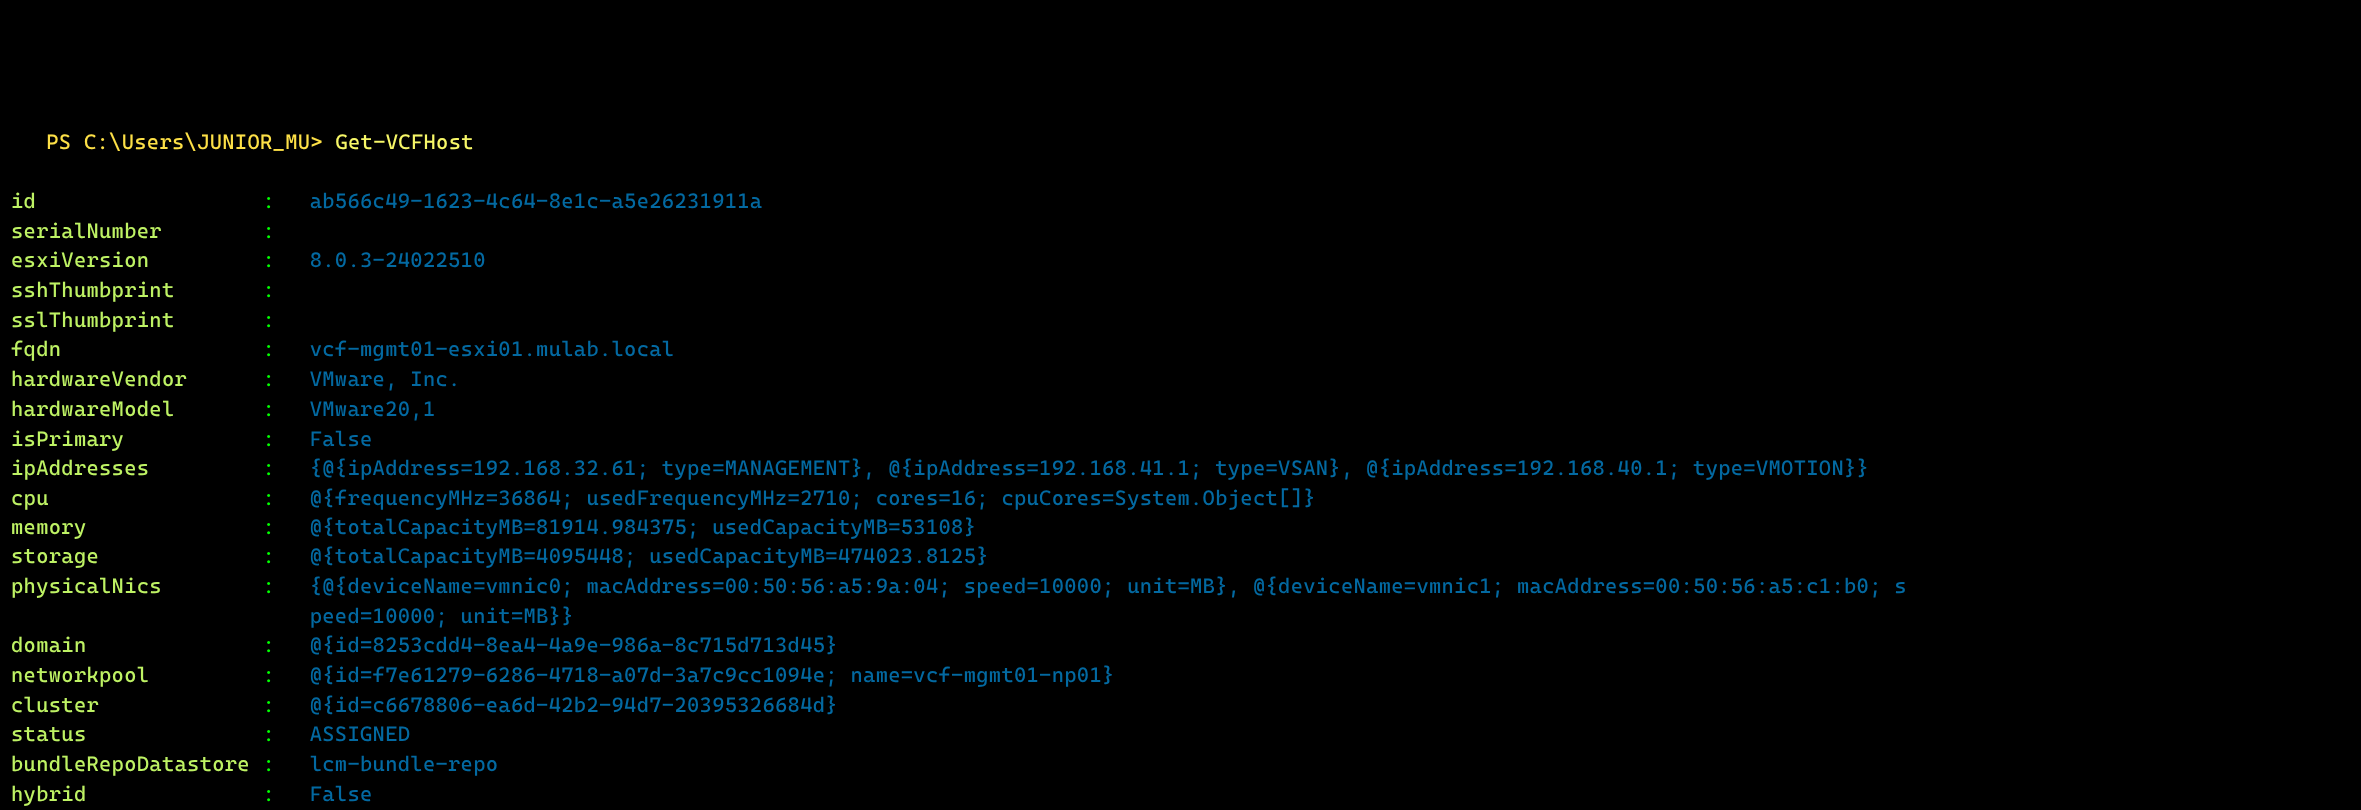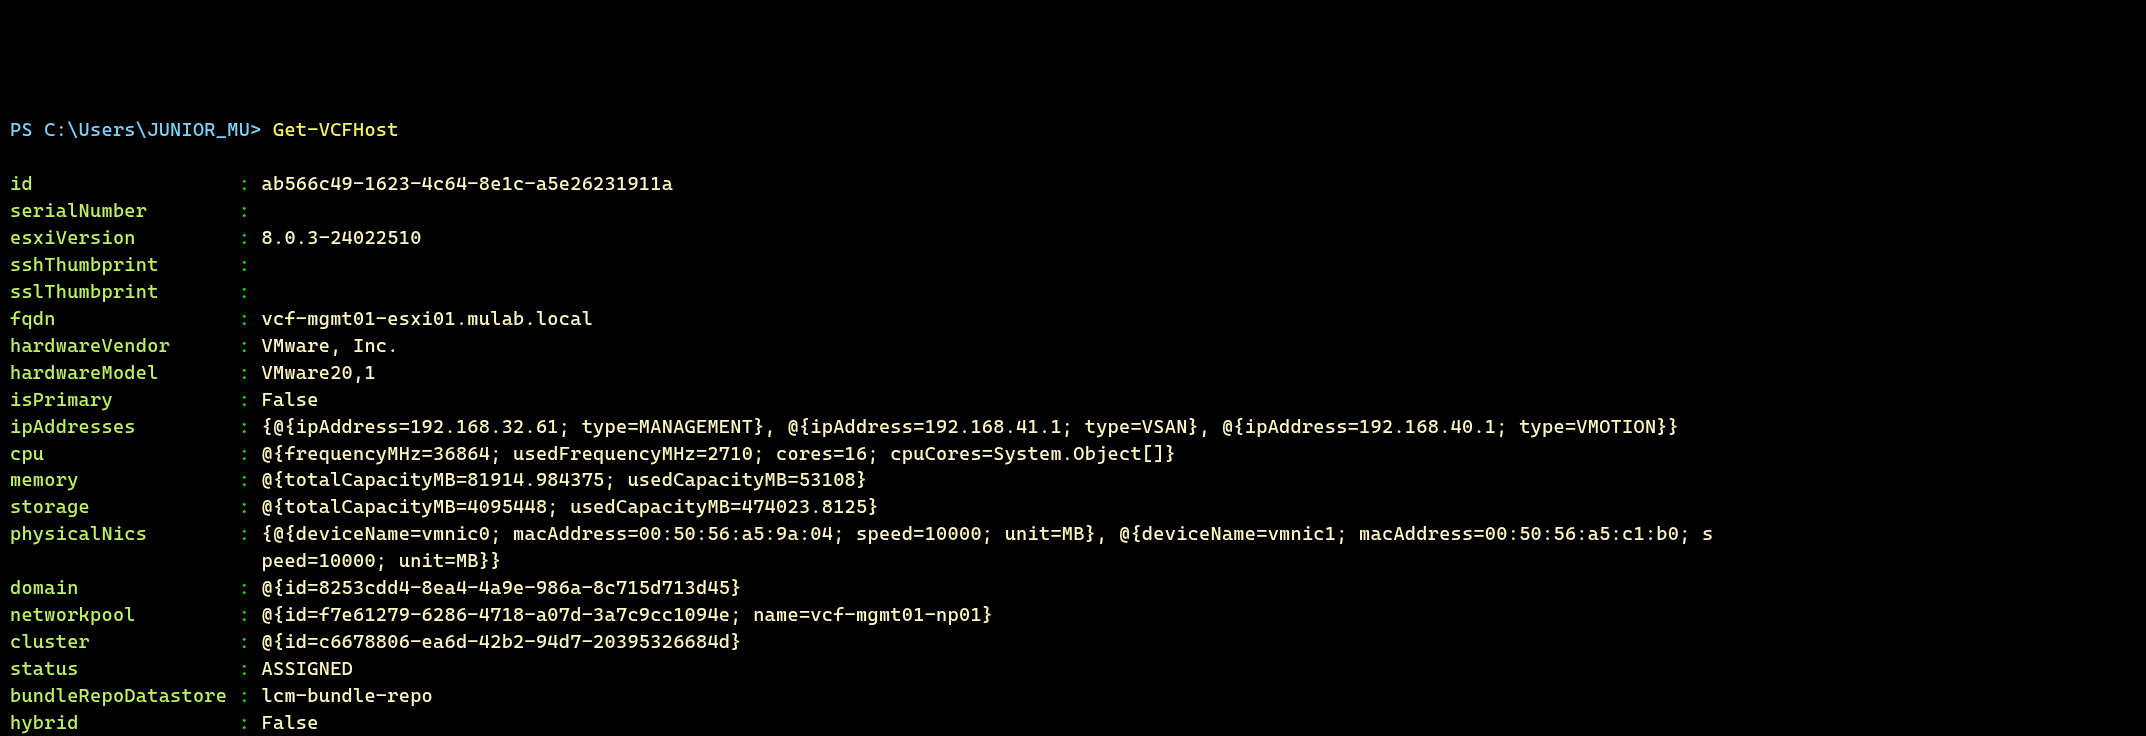--- a/index.html
+++ b/index.html
@@ -11,33 +11,35 @@
       background-color: #000000;
       color: #ffffff;
       font-family: 'Cascadia Code', 'Consolas', 'Courier New', monospace;
       font-size: 19px;
       line-height: 1.42;
       padding: 8px 10px;
       white-space: pre;
       letter-spacing: 0.3px;
     }
     .prompt-prefix {
-      color: #7dd3fc;
+      color: #fde047;
+      margin-left: 32px;
     }
     .prompt-command {
       color: #f7f768;
     }
     .prop-name {
       color: #bef264;
     }
     .colon {
       color: #00ff00;
     }
     .prop-value {
-      color: #fef9c3;
+      color: #0369a1;
+      margin-left: 20px;
     }
     .output-row {
       display: block;
     }
   </style>
 </head>
 <body>
 
 
 

